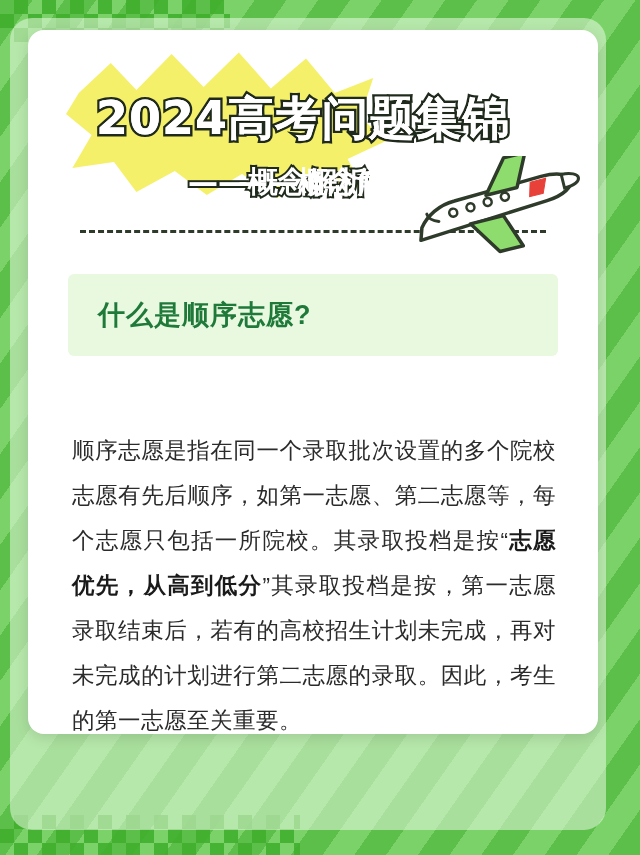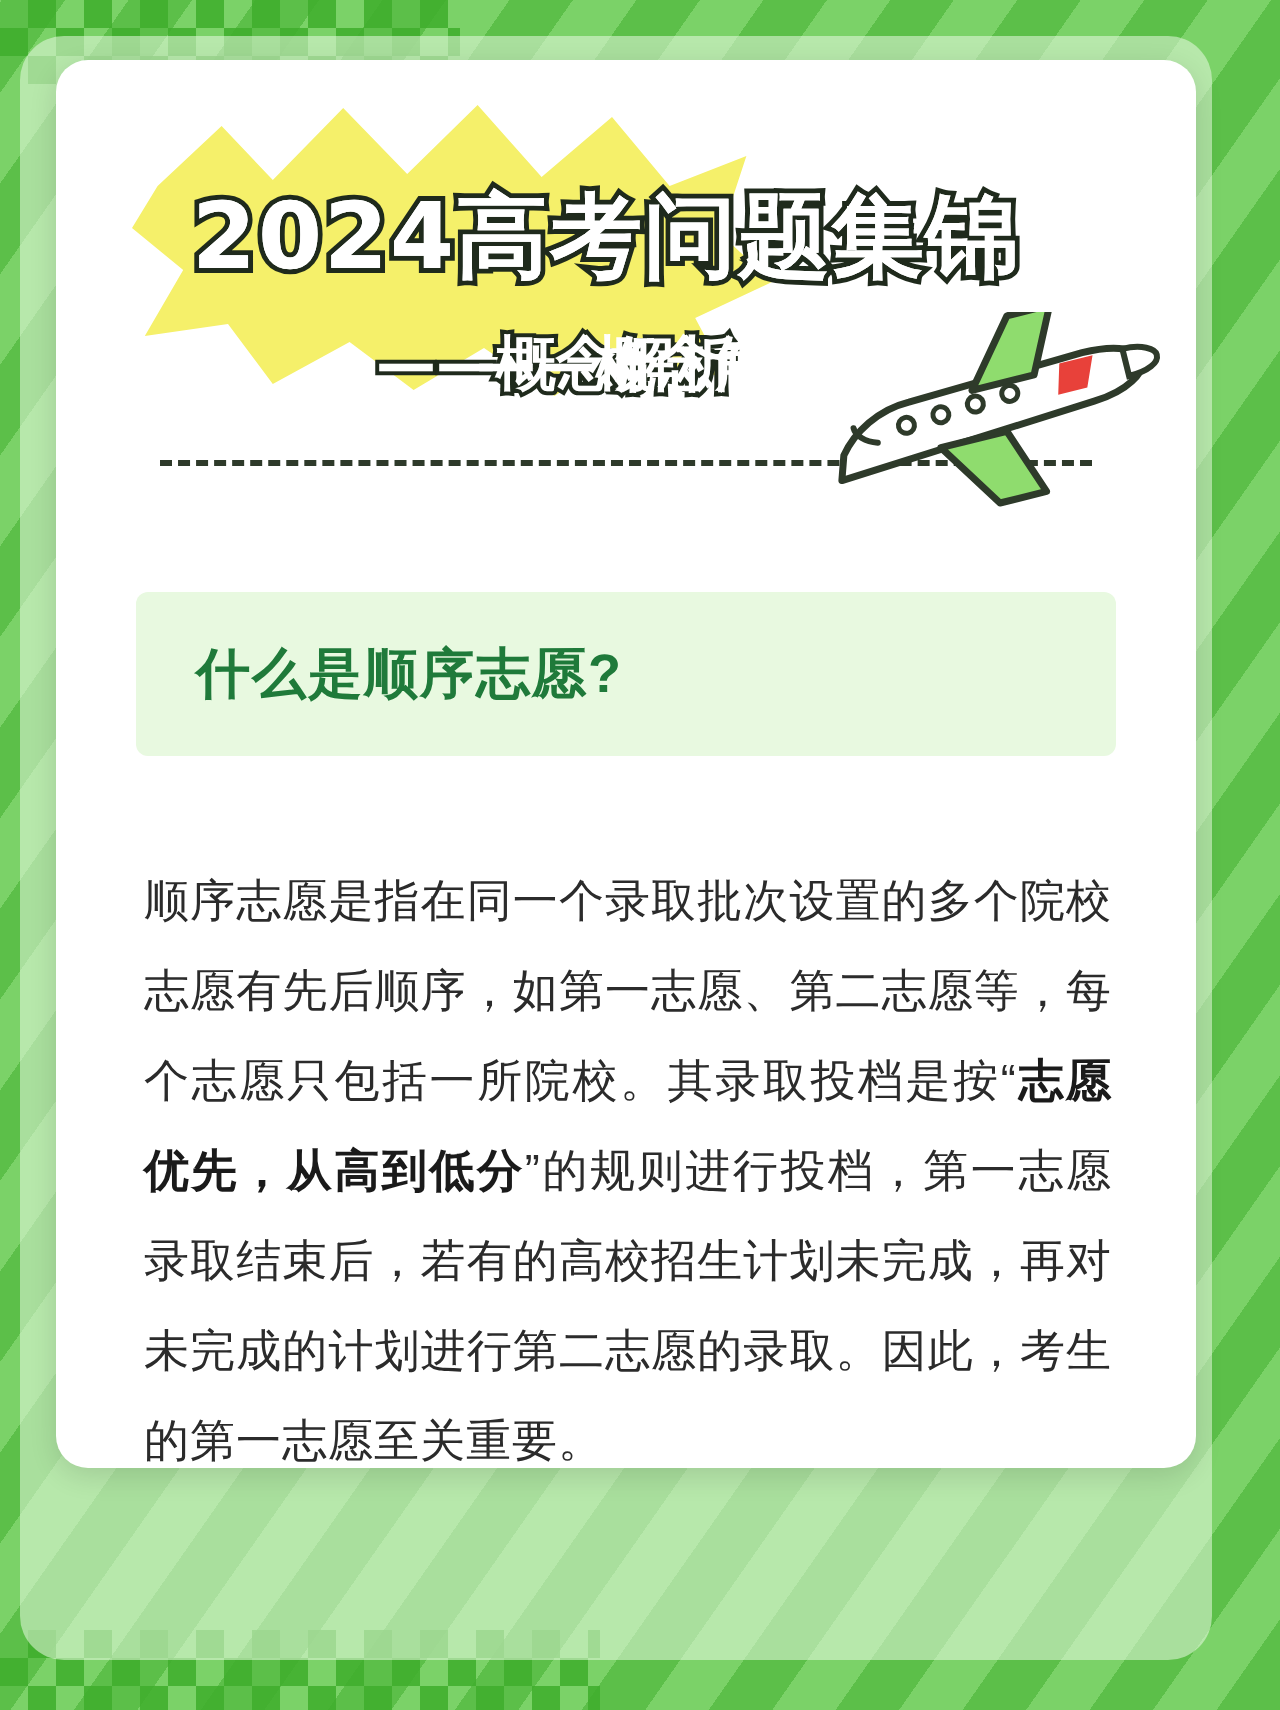--- a/index.html
+++ b/index.html
@@ -169,21 +169,21 @@
     right: 10px;
     top: 126px;
     width: 190px;
     height: 110px;
   }
 
   
   .q-banner {
     position: absolute;
     left: 40px;
-    top: 266px;
+    top: 244px;
     width: 490px;
     height: 82px;
     background: #e8f9e0;
     border-radius: 6px;
     display: flex;
     align-items: center;
   }
   .q-text {
     margin-left: 30px;
     font-size: 27px;
@@ -250,17 +250,17 @@
           <path d="M40 52 C34 50 30 46 30 42" fill="none" stroke="#2e3a2a" stroke-width="3" stroke-linecap="round"></path>
         </g>
       </svg>
     </div>
 
     <div class="q-banner">
       <div class="q-text">什么是顺序志愿?</div>
     </div>
 
     <div class="body-text">
-      <span>顺序志愿是指在同一个录取批次设置的多个院校志愿有先后顺序，如第一志愿、第二志愿等，每个志愿只包括一所院校。其录取投档是按</span><span>“</span><b>志愿优先，从高到低分</b><span>”</span><span>的规则进行投档，第一志愿录取结束后，若有的高校招生计划未完成，再对未完成的计划进行第二志愿的录取。因此，考生的第一志愿至关重要。</span>
+      <span>顺序志愿是指在同一个录取批次设置的多个院校志愿有先后顺序，如第一志愿、第二志愿等，每个志愿只包括一所院校。其录取投档是按</span><span>“</span><b>志愿优先，从高到低分</b><span>”</span><span>其录取投档是按，第一志愿录取结束后，若有的高校招生计划未完成，再对未完成的计划进行第二志愿的录取。因此，考生的第一志愿至关重要。</span>
     </div>
 
   </div>
 </div>
 
 </body></html>

